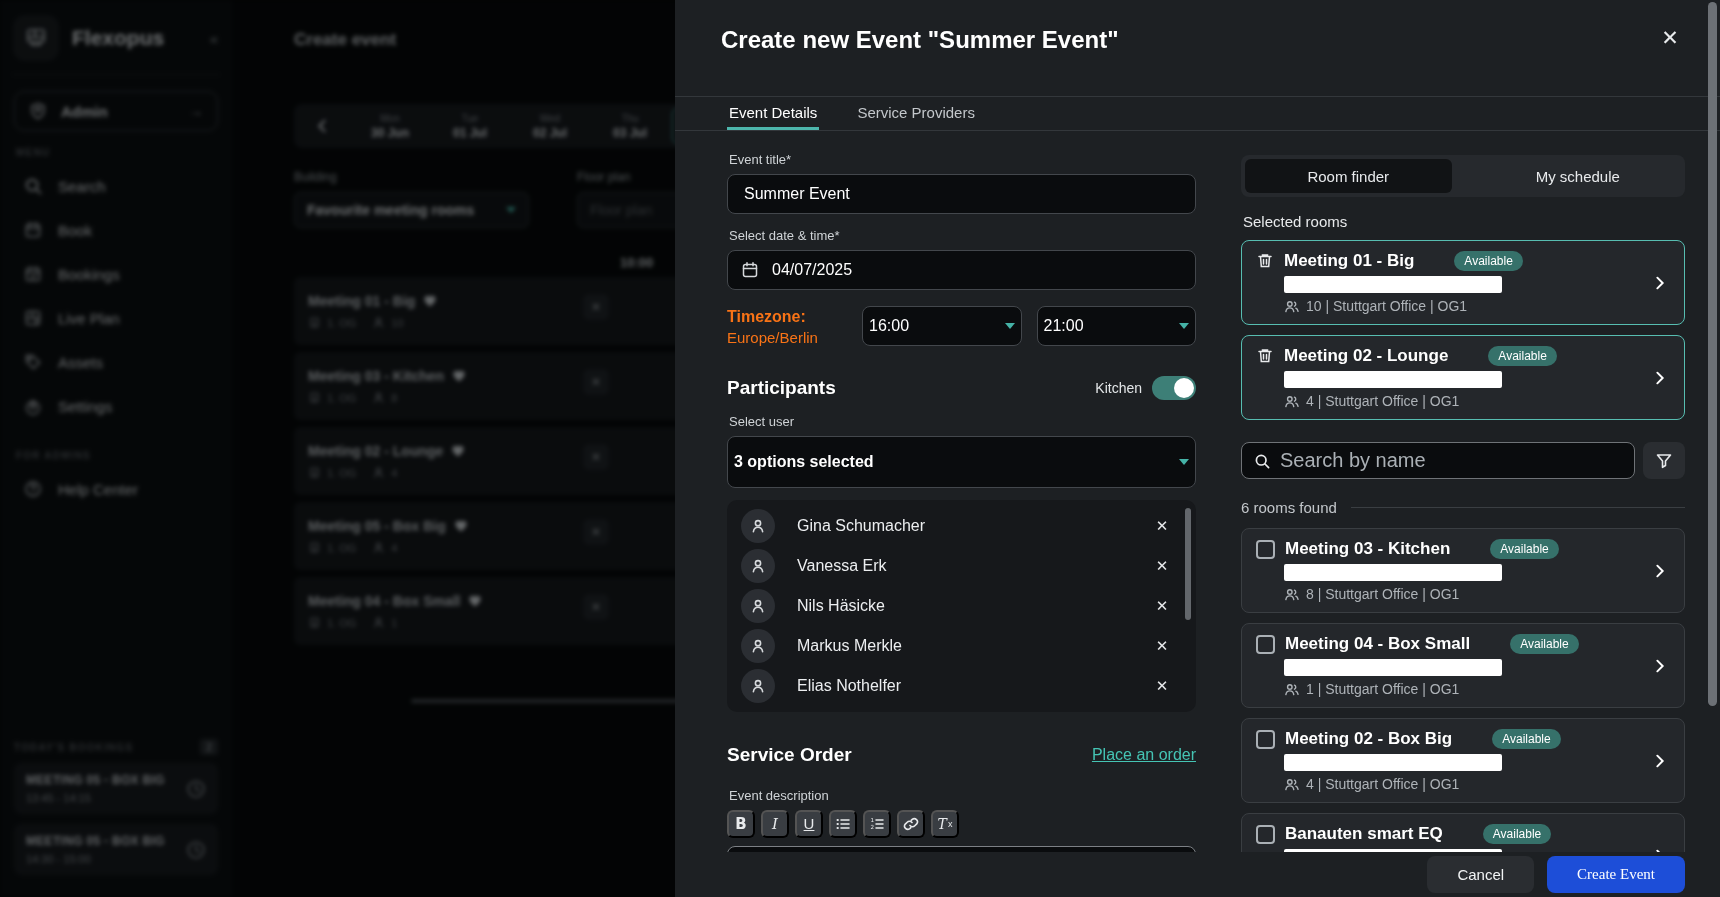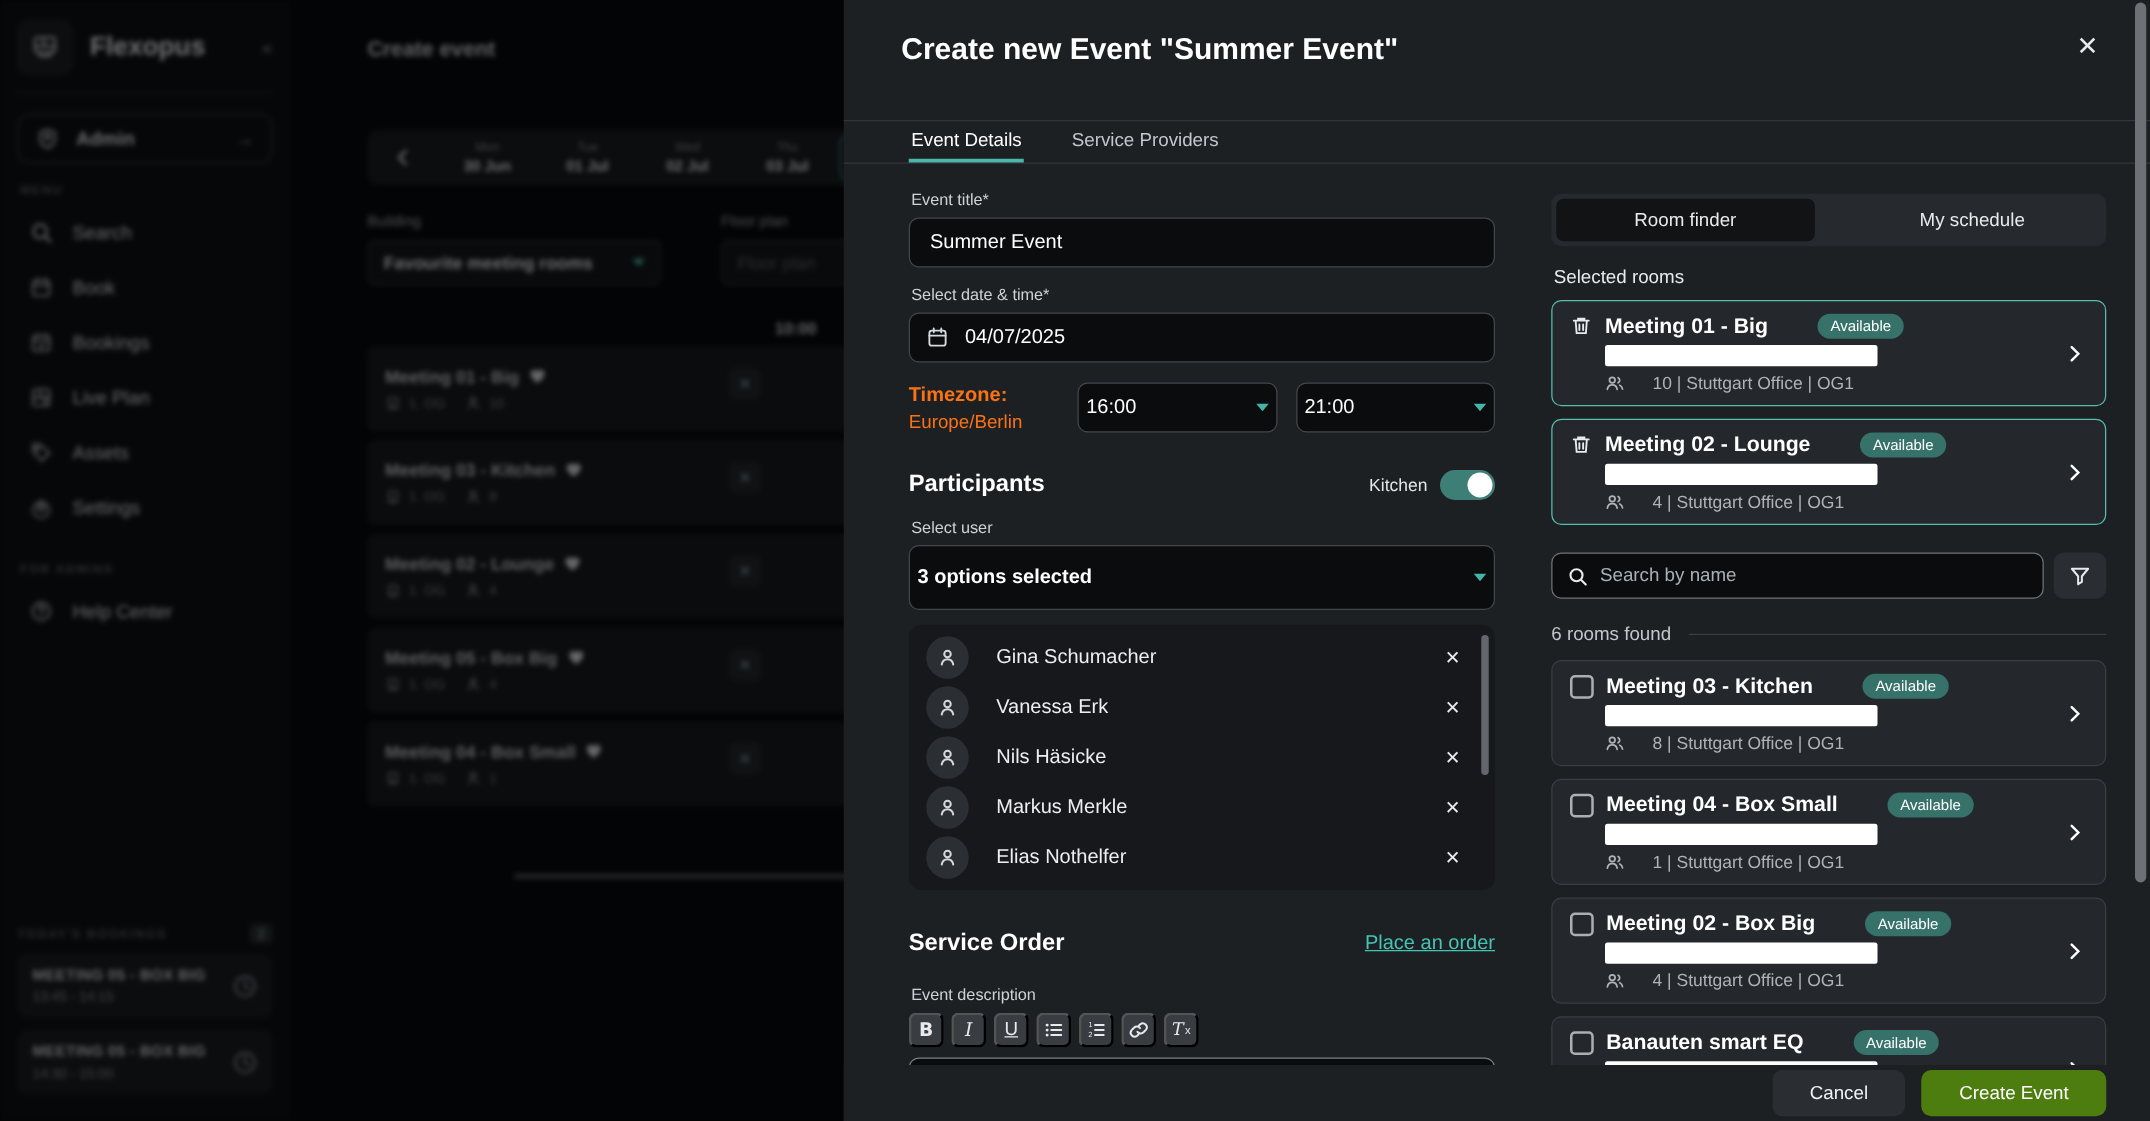--- a/index.html
+++ b/index.html
@@ -107,36 +107,36 @@
   .seg { margin-top:23px; background:#26292d; border-radius:8px; padding:4px; display:flex;gap:23px; }
   .seg-btn { flex:1; height:34px; display:flex; align-items:center; justify-content:center; font-size:15px; color:#e8eaec; border-radius:6px; }
   .seg-btn.active { background:#111315; }
   .sel-label { margin:16px 2px 10px; font-size:15px; color:#e8eaec; }
   .rcard { background:#24272b; border:1px solid #3a3e42; border-radius:8px; padding:10px 14px; position:relative; margin-bottom:10px; min-height:80px; }
   .rcard.selected { border-color:#57bdb1; }
   .rc-top { display:flex; align-items:center; gap:10px; }
   .rc-name { font-size:17px; font-weight:bold; color:#fff; }
   .badge { background:#36716a; color:#fff; font-size:12px; border-radius:10px; padding:3px 10px;margin-left:30px; }
   .redact { width:218px; height:17px; background:#fff; border-radius:2px; margin:5px 0 5px 28px; }
-  .rc-info { display:flex; align-items:center; gap:23px; font-size:14px; color:#aeb3b8; margin-left:28px; }
+  .rc-info { display:flex; align-items:center; gap:7px; font-size:14px; color:#aeb3b8; margin-left:28px; }
   .rc-chev { position:absolute; right:16px; top:34px; }
   .chk { width:19px; height:19px; border:2px solid #aab0b5; border-radius:4px; background:transparent; }
   .search-row { display:flex; gap:8px; margin-top:22px; }
   .search-box { flex:1; height:37px; background:#0a0c0e; border:1px solid #6f7377; border-radius:8px; display:flex; align-items:center; padding:0 12px; gap:10px; }
-  .search-box input { flex:1; background:transparent; border:none; outline:none; color:#0ea5e9; font-size:15px; font-family:inherit; }
+  .search-box input { flex:1; background:transparent; border:none; outline:none; color:#0ea5e9; font-size:20px; font-family:inherit; }
   .search-box input::placeholder { color:#aab0b5; }
   .filter-btn { width:42px; height:37px; background:#2a2d31; border-radius:8px; border:none; display:flex; align-items:center; justify-content:center; }
   .results-row { display:flex; align-items:center; gap:14px; margin:20px 0 12px; }
   .results-txt { font-size:15px; color:#c3c7cb; white-space:nowrap; }
   .results-line { flex:1; height:1px; background:#3a3e42; }
 
   .m-footer { position:absolute; left:0; right:0; bottom:0; height:45px; background:#1d2023; display:flex; align-items:center; justify-content:flex-end; gap:13px; padding-right:35px; }
   .btn { height:37px; border:none; border-radius:8px; font-size:15px; font-family:inherit; padding:0 30px; }
   .btn-cancel { background:#2a2d31; color:#f2f4f5; }
-  .btn-create { background:#4d7c0f; color:#fff; }
+  .btn-create { background:#1d4ed8; color:#fff;font-family:Liberation Serif, serif; }
   .m-scrollbar { position:absolute; right:3px; top:2px; width:9px; height:704px; background:#6d7176; border-radius:5px; }
 </style>
 </head>
 <body>
 
 <svg width="0" height="0" style="position:absolute">
   <defs>
     <g id="i-heart">
         <path d="M8 14S1.6 9.9 1.6 5.6A3.6 3.6 0 0 1 8 3.4a3.6 3.6 0 0 1 6.4 2.2C14.4 9.9 8 14 8 14z" fill="#cfd3d6"></path>
       </g>

